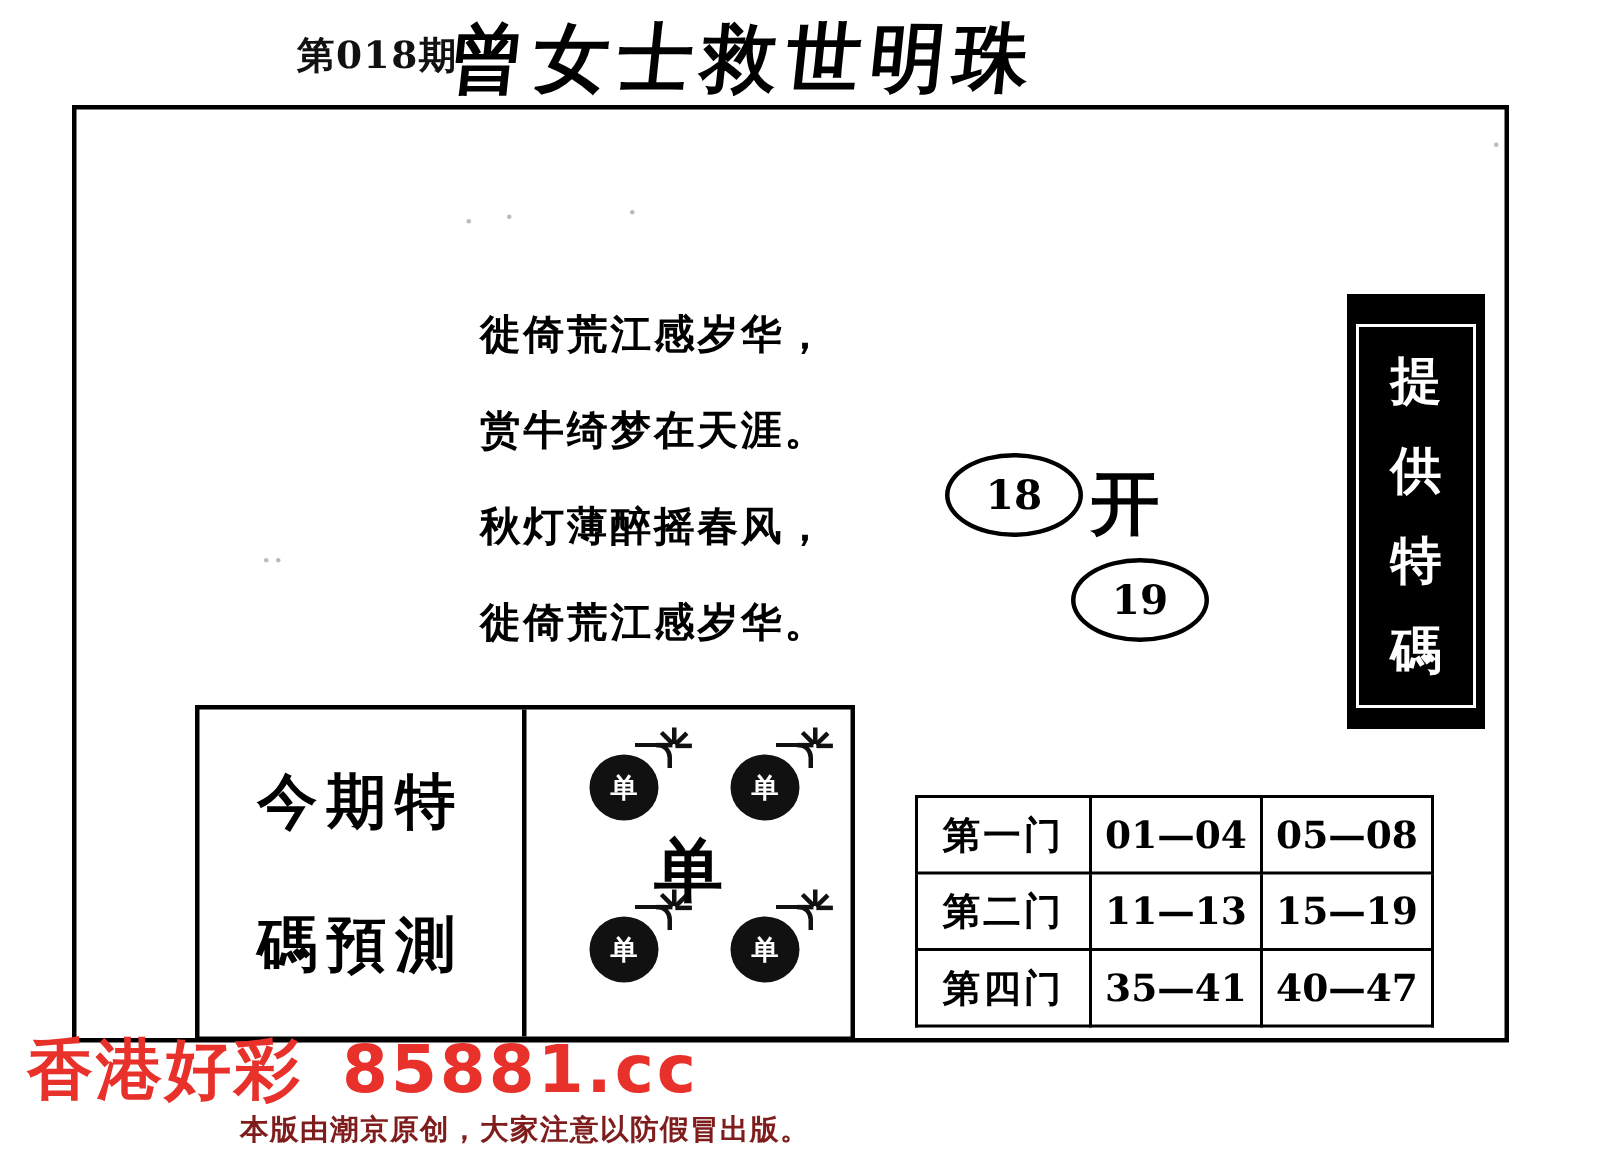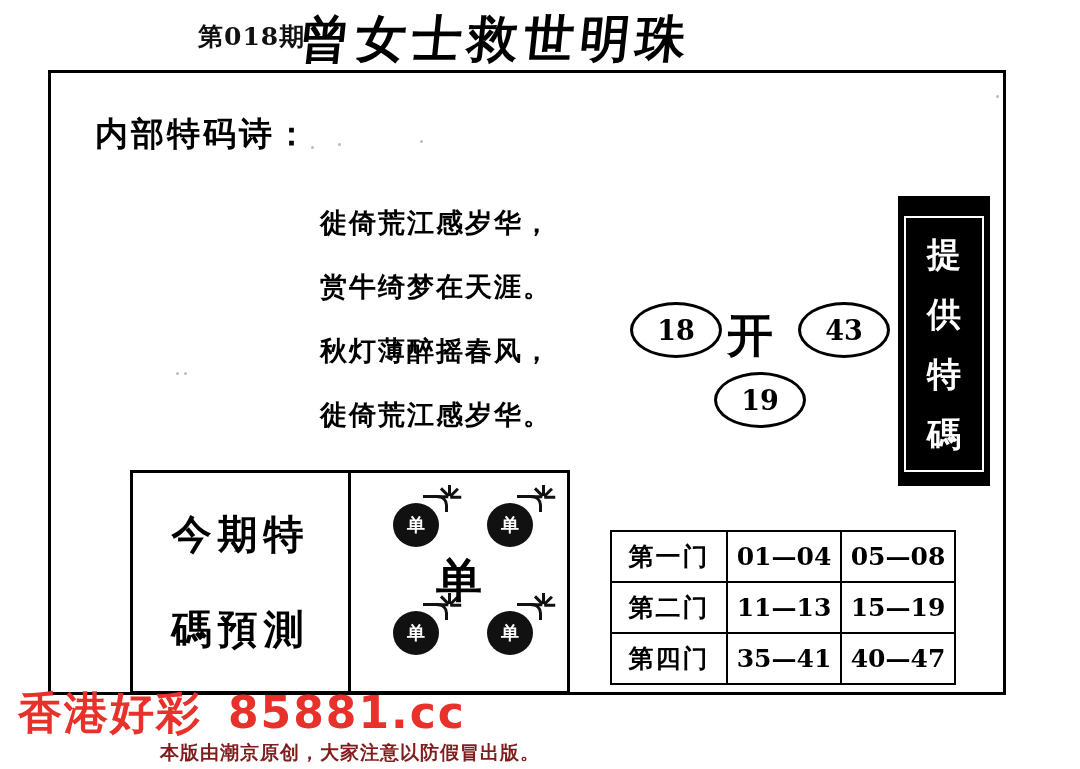--- a/index.html
+++ b/index.html
@@ -298,32 +298,30 @@
 </head>
 <body>
 
 <div class="page">
 
   <div class="issue">第018期</div>
   <div class="main-title">曾女士救世明珠</div>
 
   <div class="frame"></div>
 
-  <div class="poem-label">内部特码诗：</div>
 
   <div class="poem">
     <div class="poem-line">徙倚荒江感岁华，</div>
     <div class="poem-line">赏牛绮梦在天涯。</div>
     <div class="poem-line">秋灯薄醉摇春风，</div>
     <div class="poem-line">徙倚荒江感岁华。</div>
   </div>
 
   <div class="cluster">
     <div class="oval left">18</div>
-    <div class="oval right">43</div>
     <div class="oval bottom">19</div>
     <div class="kai">开</div>
   </div>
 
   <div class="banner">
     <div class="banner-inner">
       <div class="banner-char">提</div>
       <div class="banner-char">供</div>
       <div class="banner-char">特</div>
       <div class="banner-char">碼</div>

